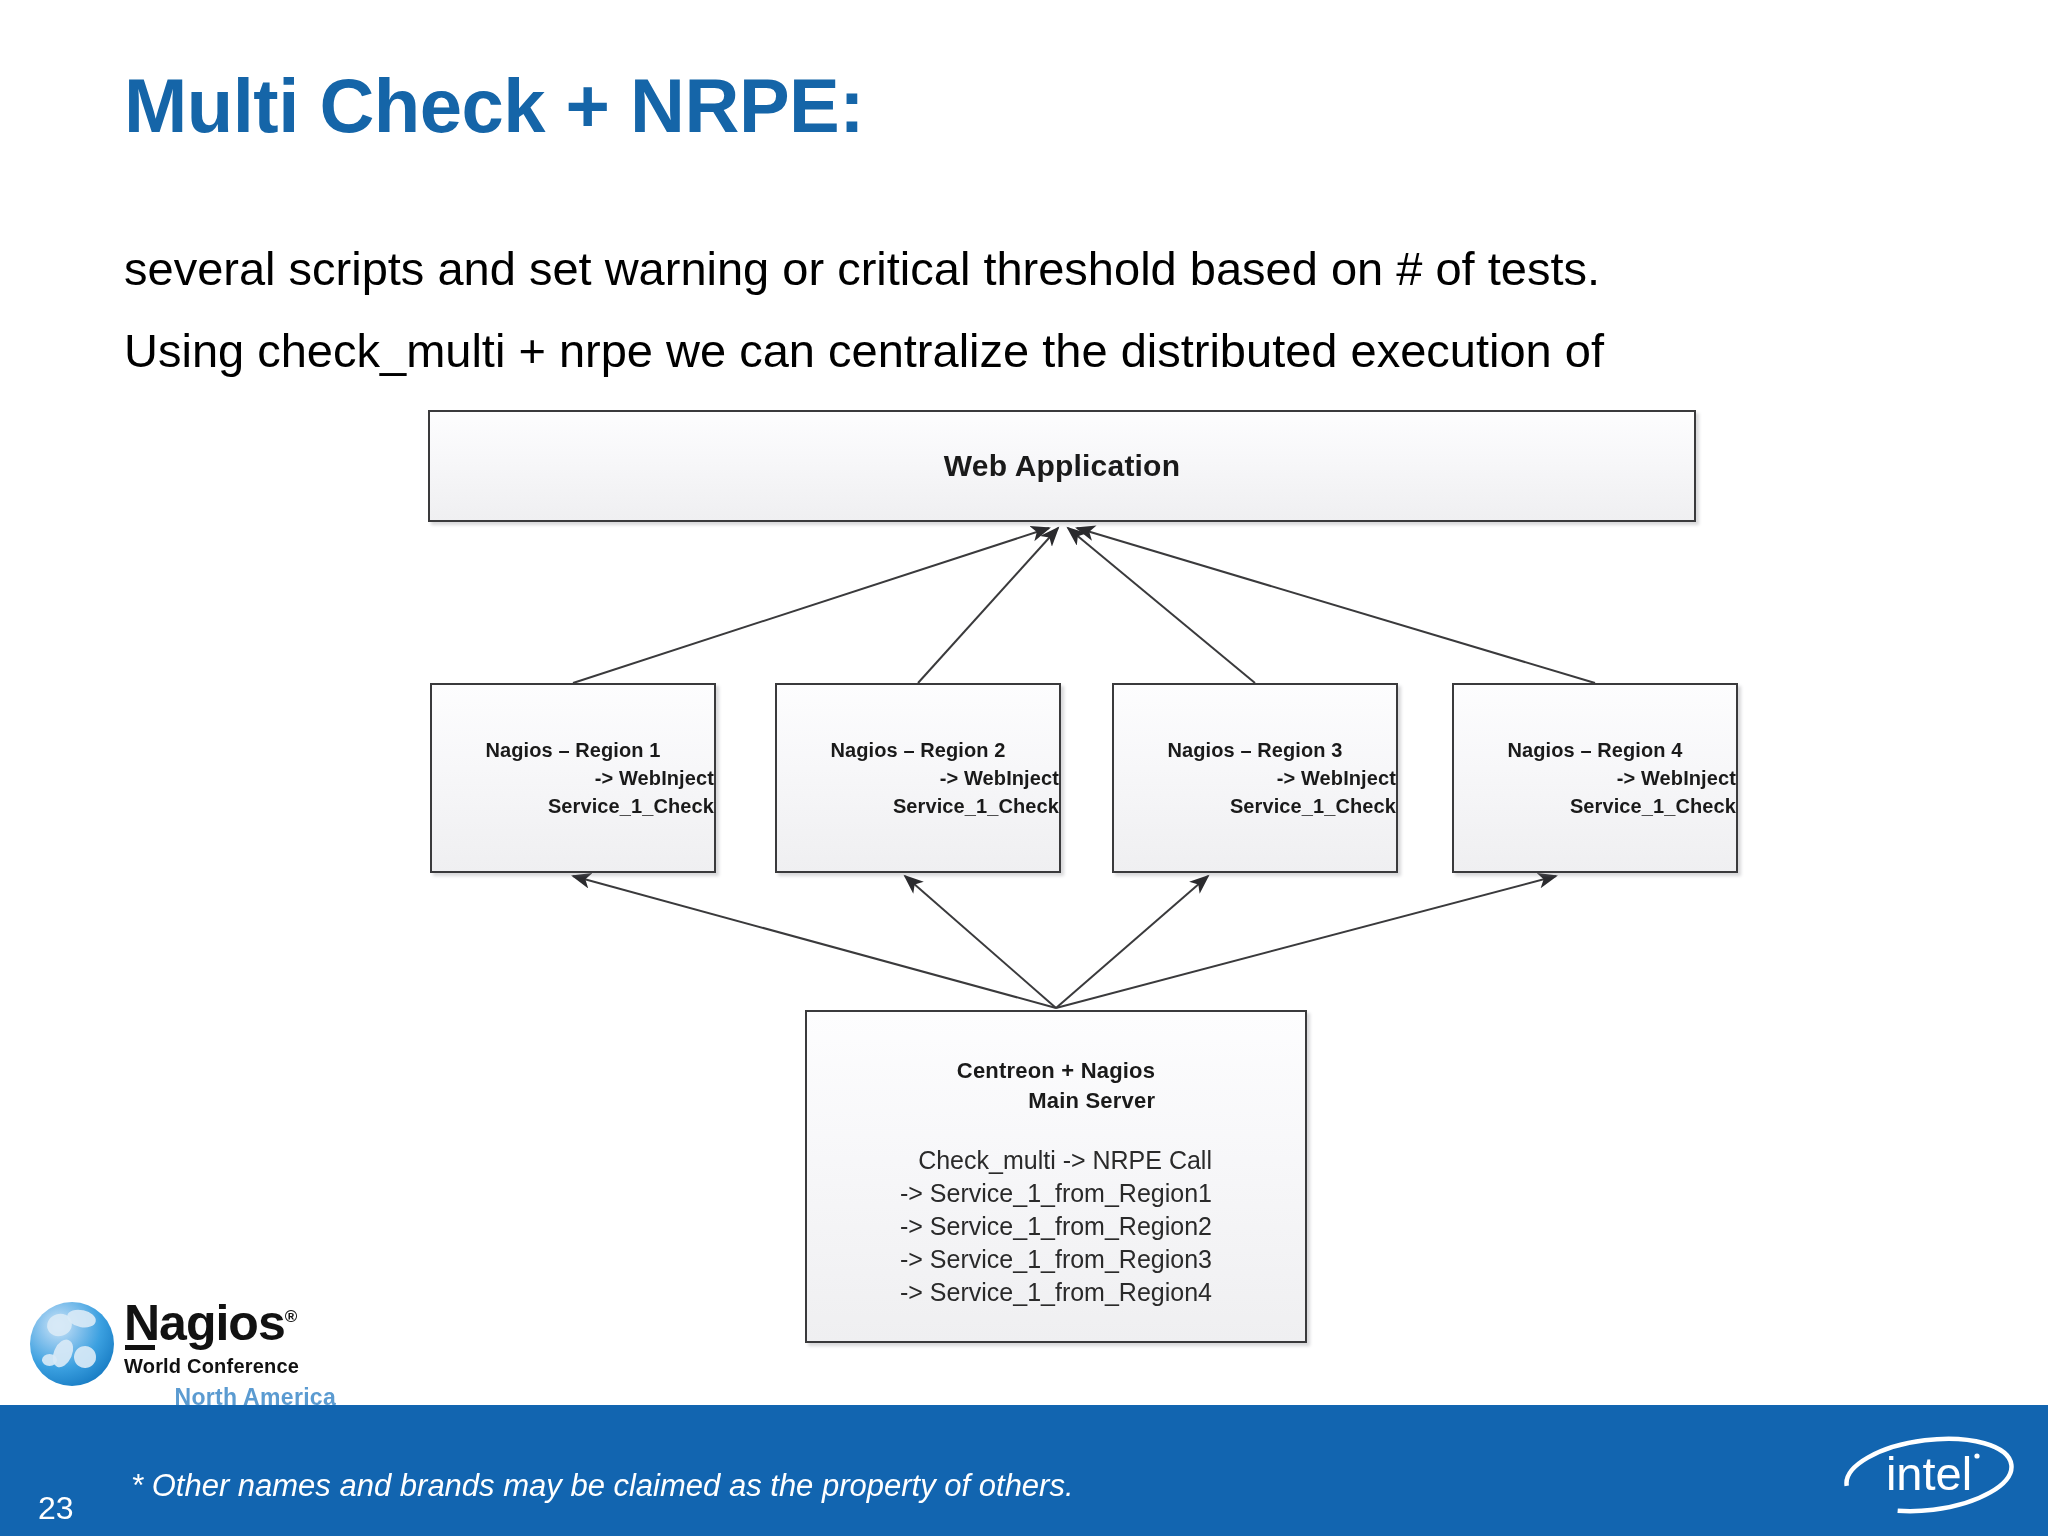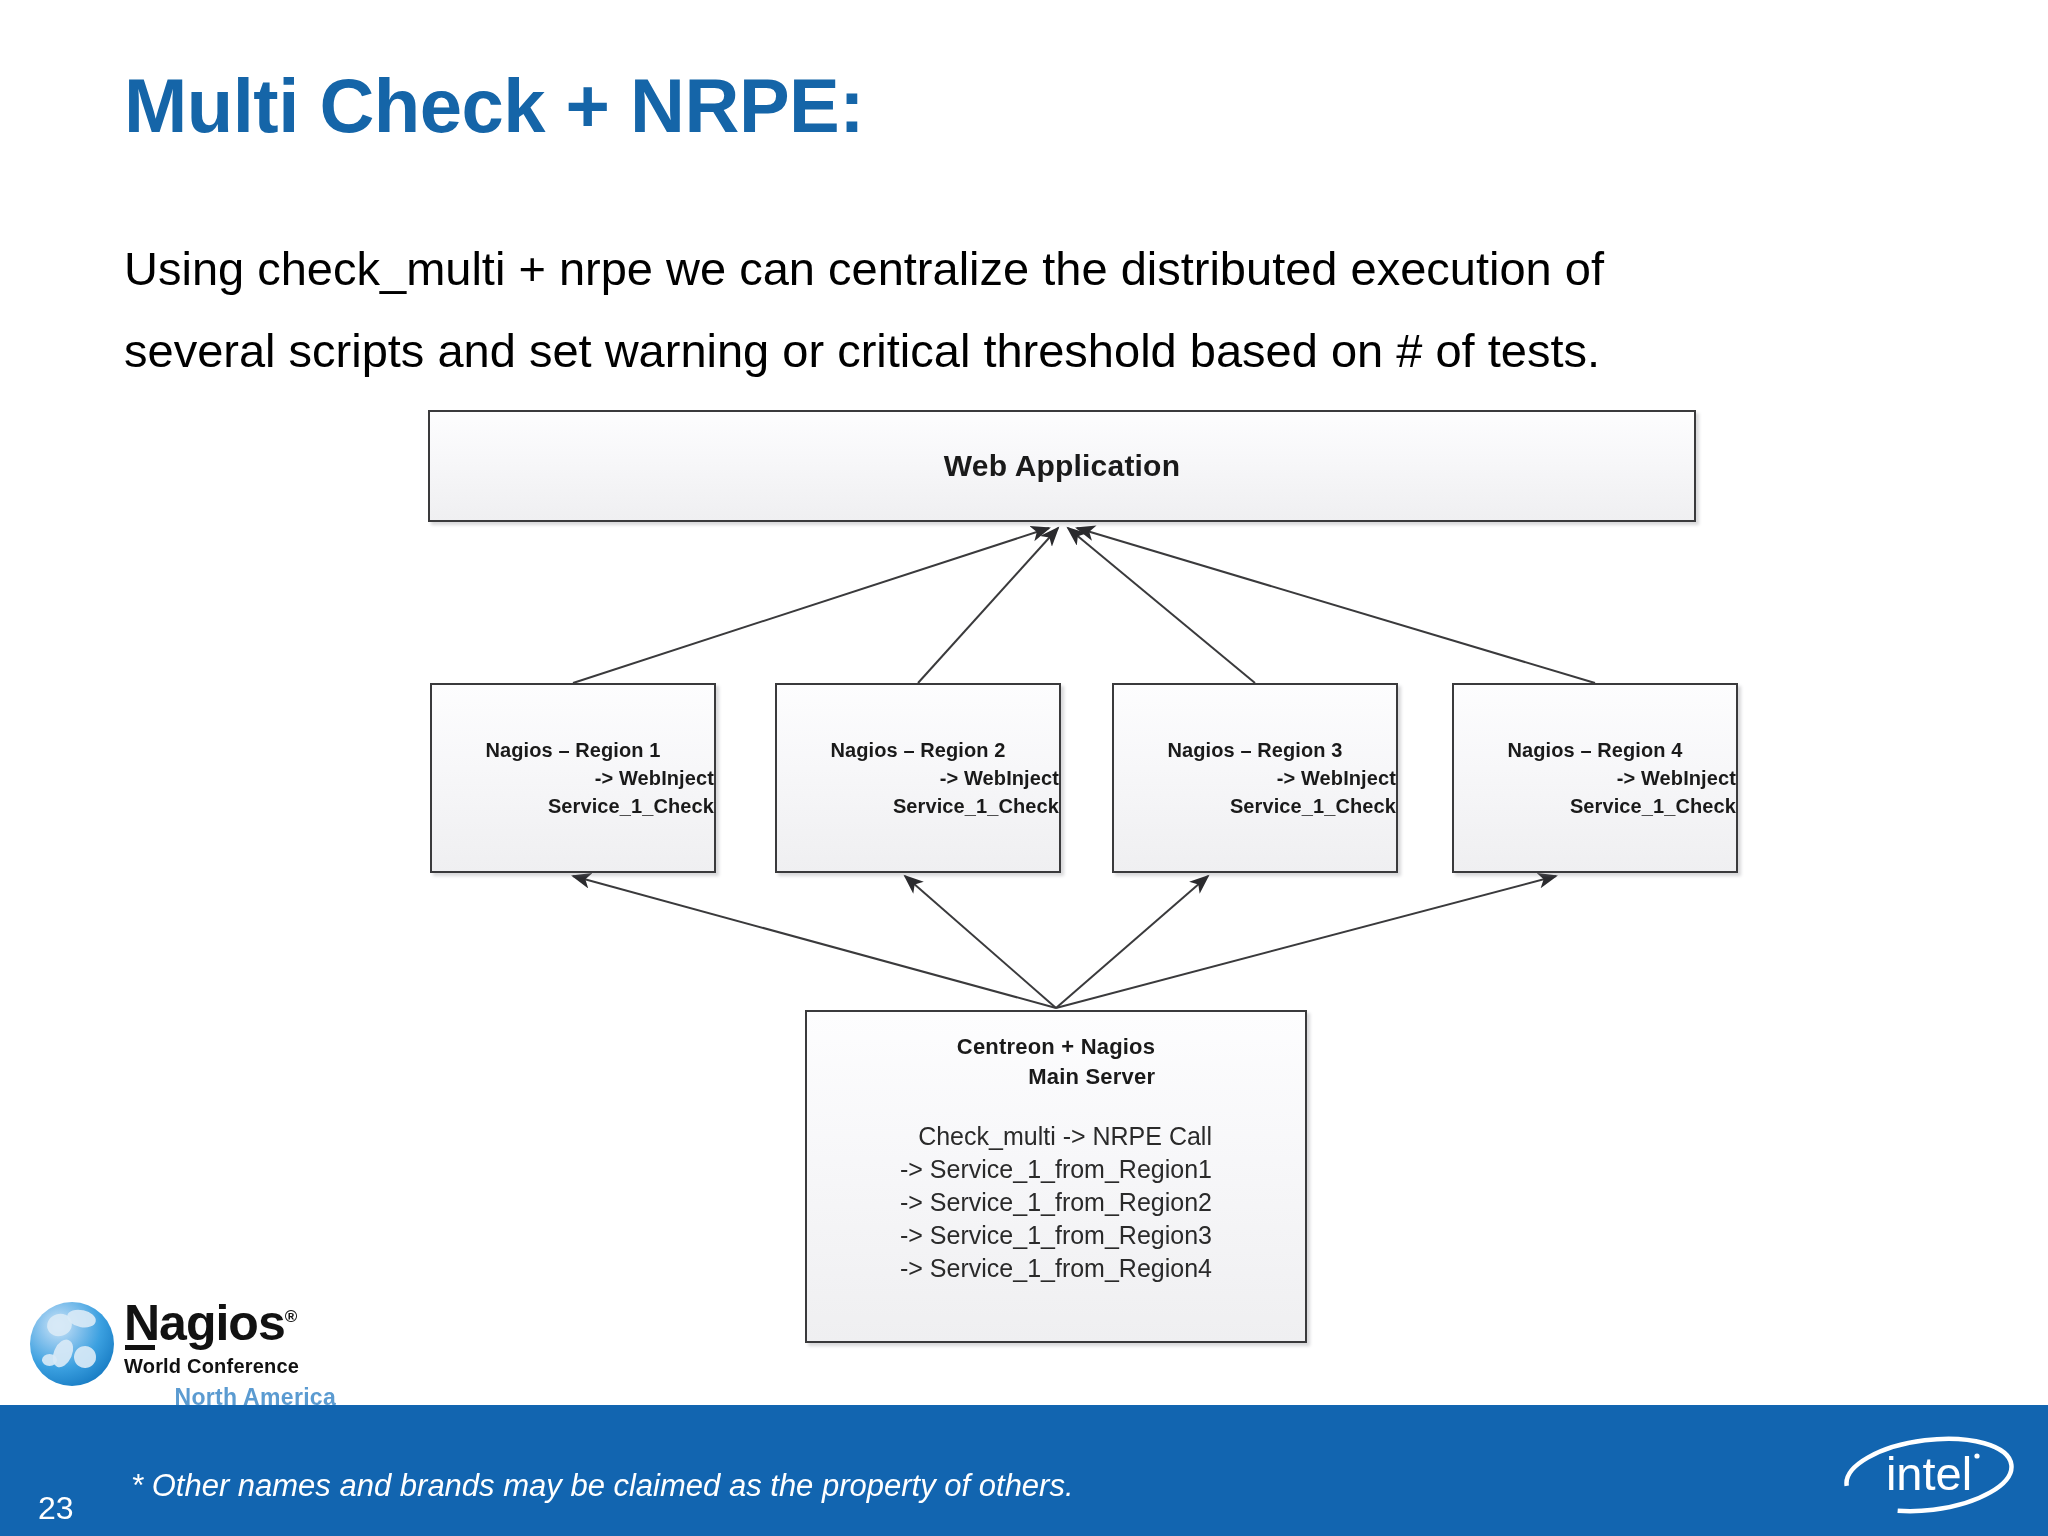--- a/index.html
+++ b/index.html
@@ -97,21 +97,21 @@
     line-height: 28px;
     letter-spacing: 0.1px;
   }
 
   .node-main {
     left: 805px;
     top: 1010px;
     width: 502px;
     height: 333px;
     justify-content: flex-start;
-    padding-top: 20px;
+    padding-top: 44px;
   }
   .node-main .main-head {
     font-size: 22px;
     font-weight: bold;
     line-height: 30px;
     letter-spacing: 0.2px;
   }
   .node-main .main-list {
     margin-top: 28px;
     font-size: 25px;
@@ -229,22 +229,22 @@
     width: 190px;
     height: 82px;
   }
 </style>
 </head>
 <body>
 
 <div class="slide-title">Multi Check + NRPE:</div>
 
 <div class="body-text">
+  <span class="line">several scripts and set warning or critical threshold based on # of tests.</span>
   <span class="line">Using check_multi + nrpe we can centralize the distributed execution of</span>
-  <span class="line">several scripts and set warning or critical threshold based on # of tests.</span>
 </div>
 
 <div class="diagram">
 
   <svg class="diagram-svg" viewBox="0 0 2048 1536">
     <defs>
       <marker id="arrowUp" markerWidth="11" markerHeight="11" refX="9" refY="4" orient="auto" markerUnits="strokeWidth">
         <path d="M0,0 L10,4 L0,8 L2.6,4 Z" fill="#2b2b2e"></path>
       </marker>
     </defs>

